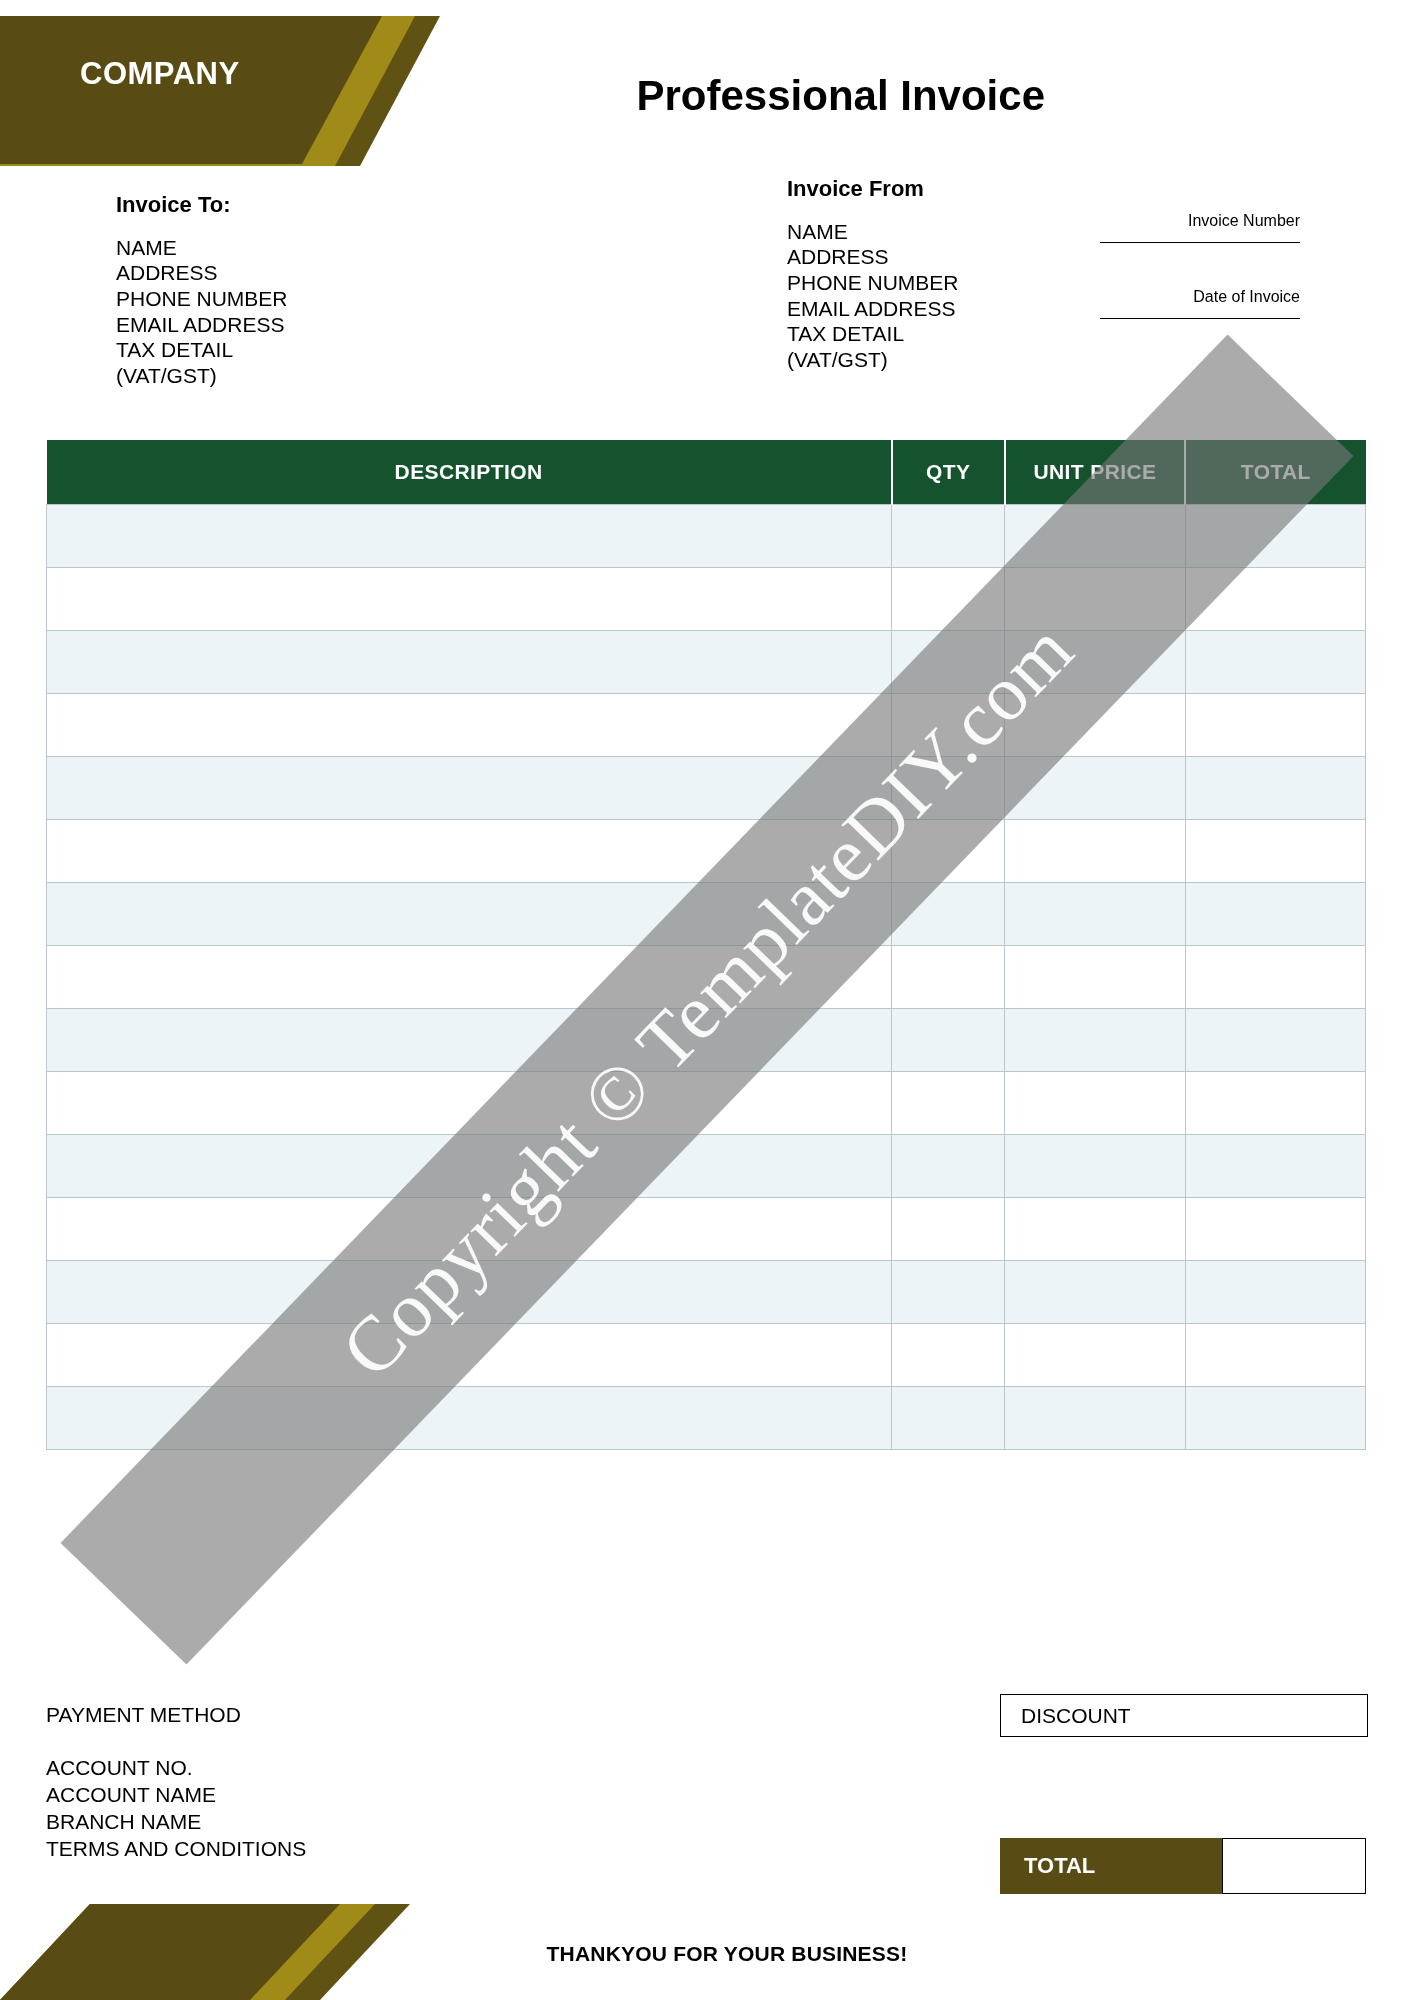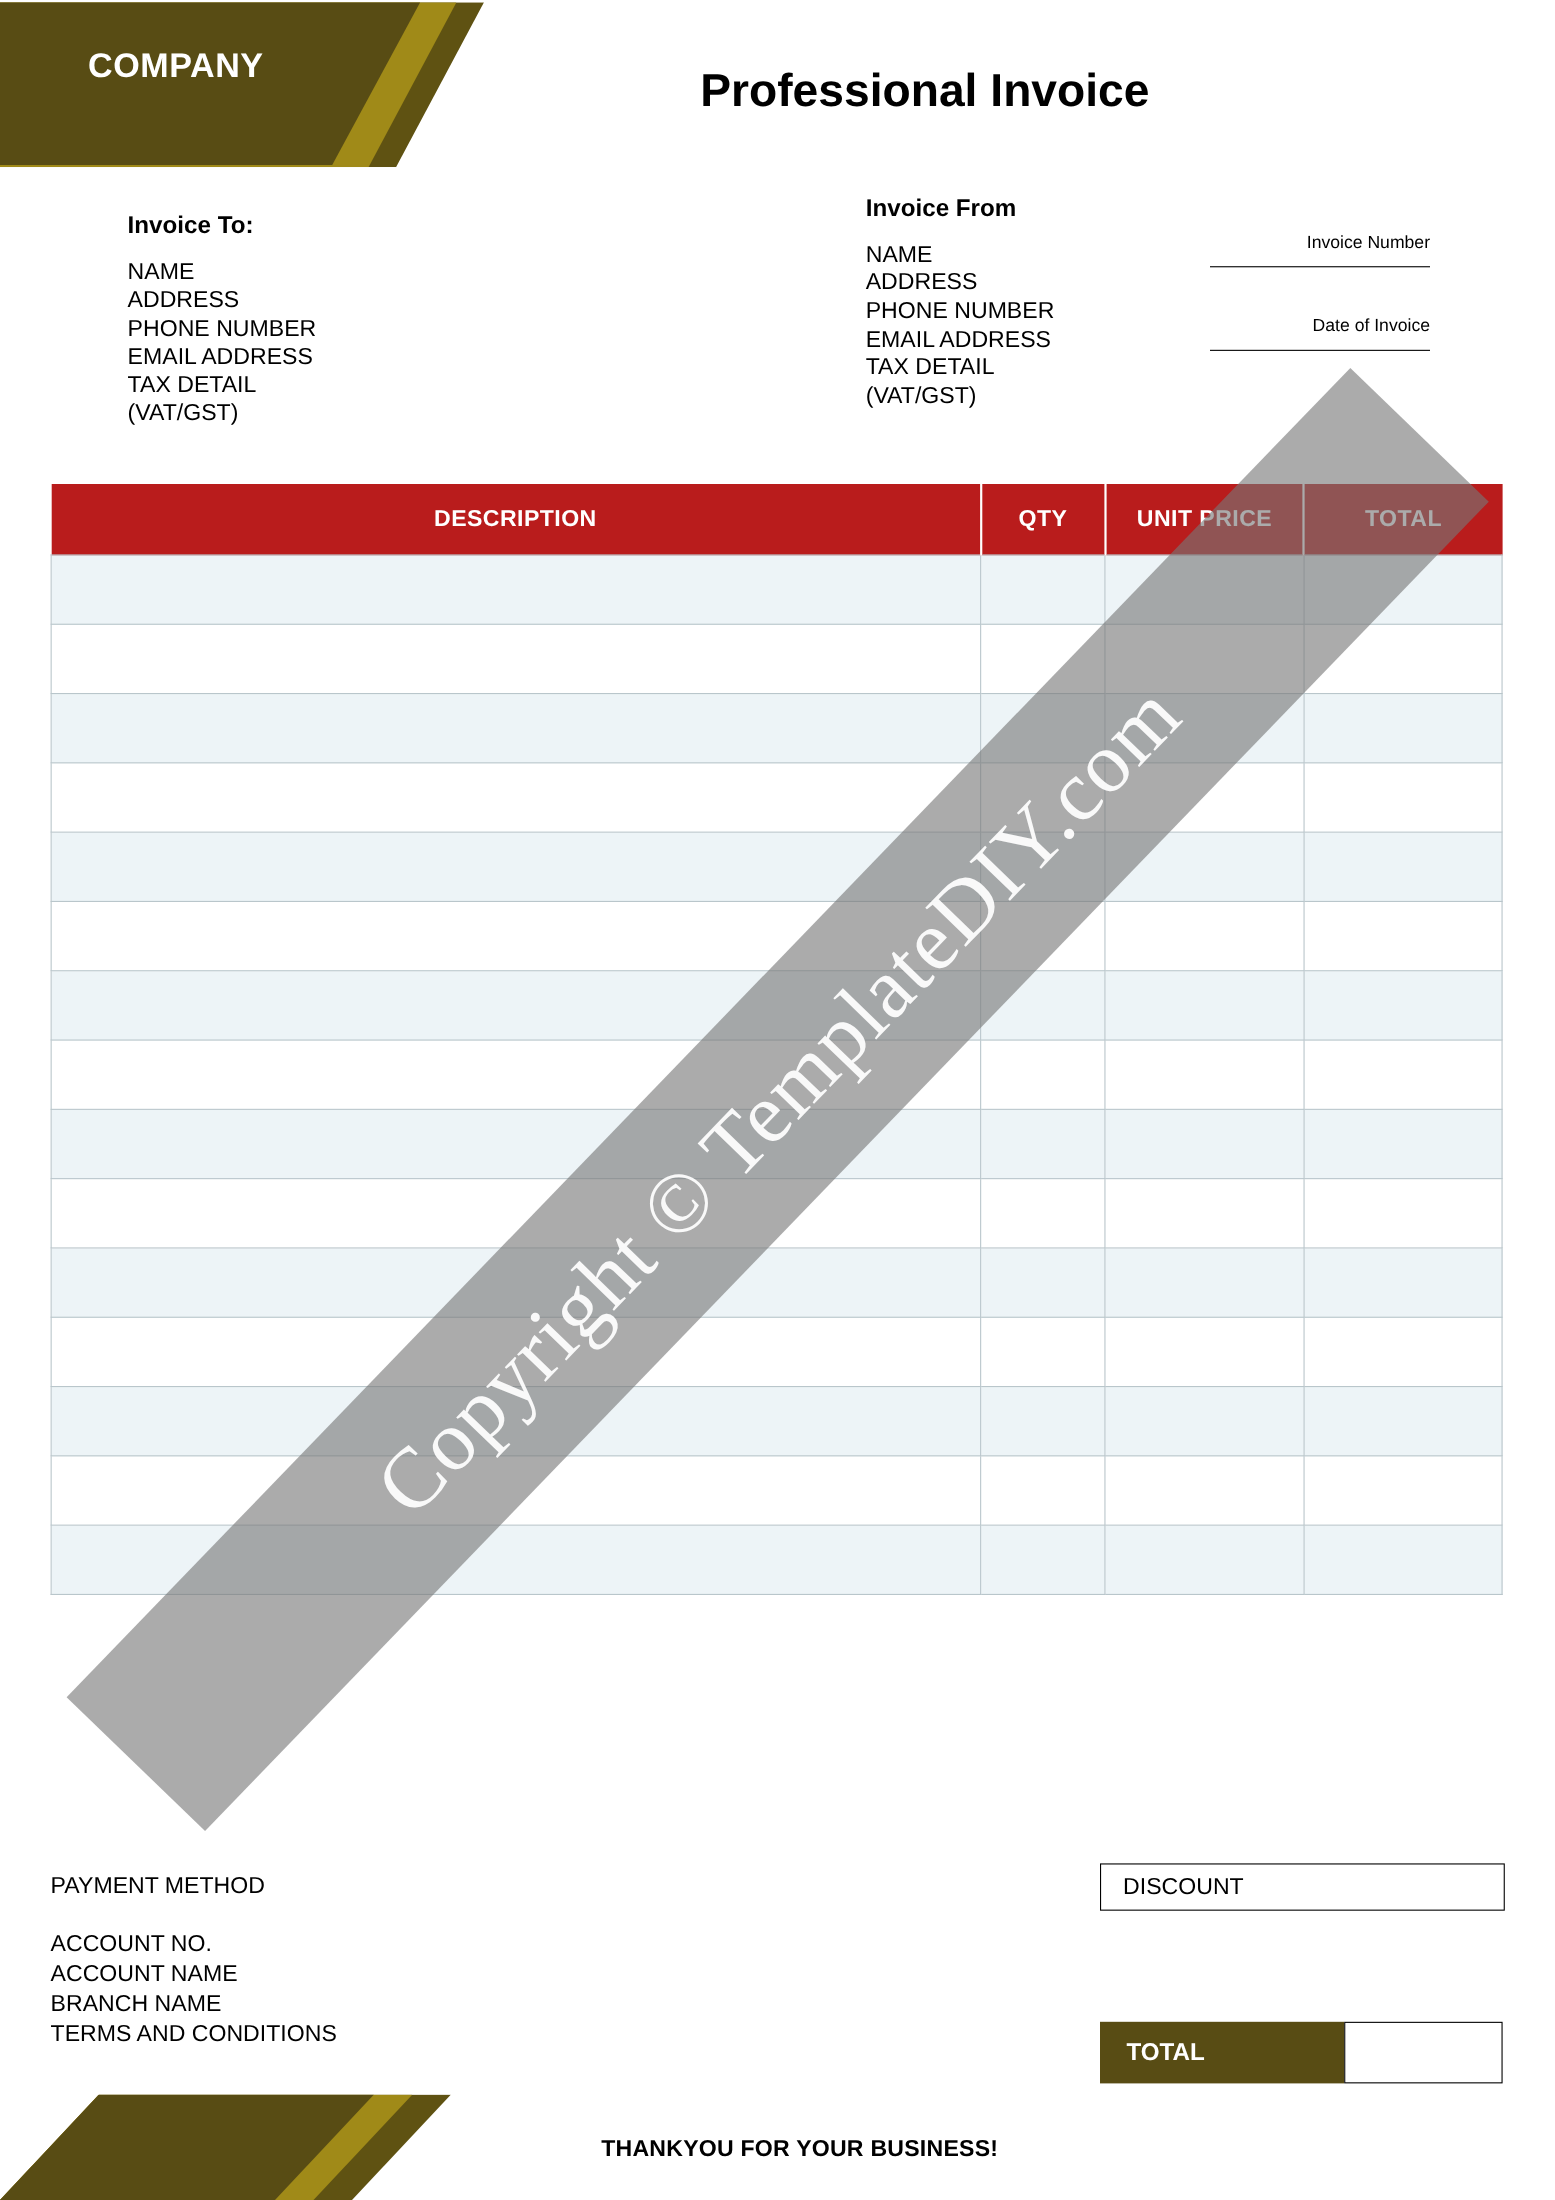--- a/index.html
+++ b/index.html
@@ -19,21 +19,21 @@
   .page {
     position: absolute;
     left: 0; top: 0;
     width: 1414px;
     height: 2000px;
   }
 
   
   .header {
     position: absolute;
-    left: 0; top: 2px;
+    left: 0; top: 16px;
     width: 1130px;
     height: 170px;
   }
   .hdr-shape-back {
     position: absolute;
     left: 0; top: 0;
     width: 440px;
     height: 150px;
     background: #5f5212;
     clip-path: polygon(0 0, 440px 0, 360px 150px, 0 150px);
@@ -106,21 +106,21 @@
 
   
   .items-table {
     position: absolute;
     left: 46px; top: 440px;
     width: 1320px;
     border-collapse: collapse;
     table-layout: fixed;
   }
   .items-table th {
-    background: #b91c1c;
+    background: #14532d;
     color: #ffffff;
     font-size: 21px;
     font-weight: bold;
     height: 62px;
     border-right: 2px solid #ffffff;
     letter-spacing: 0.4px;
   }
   .items-table th:last-child { border-right: none; }
   .items-table td {
     height: 60px;

